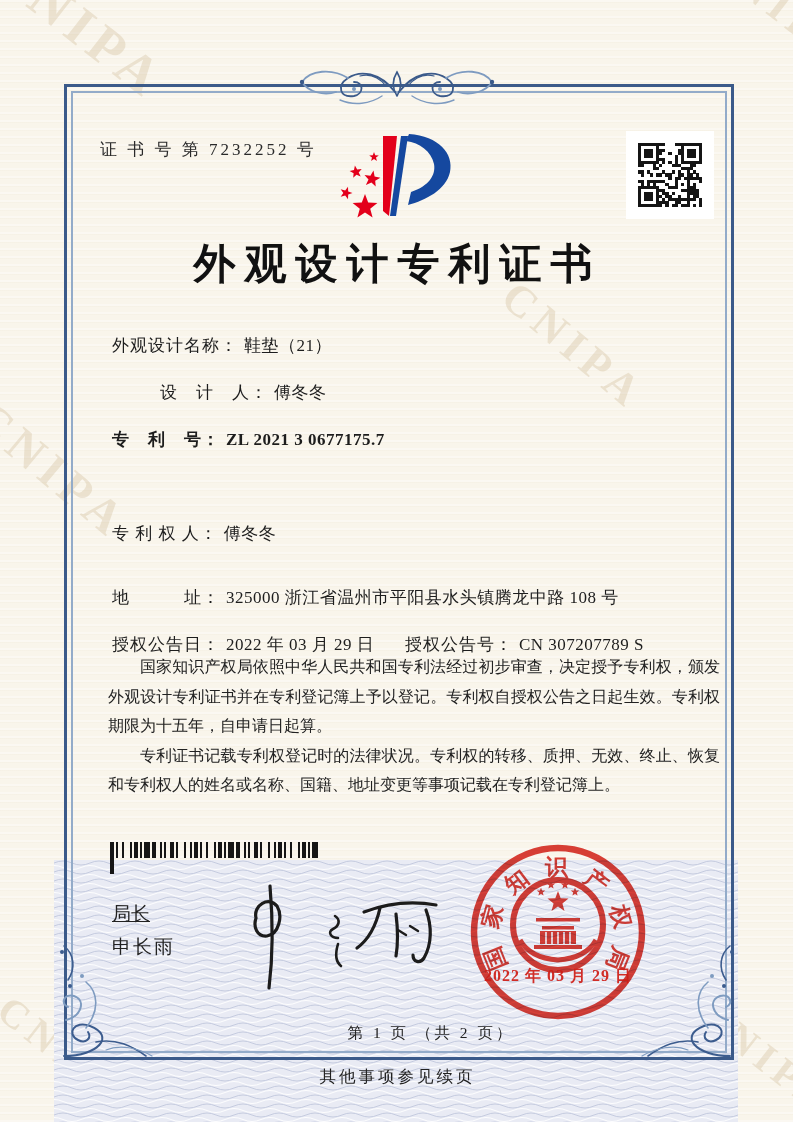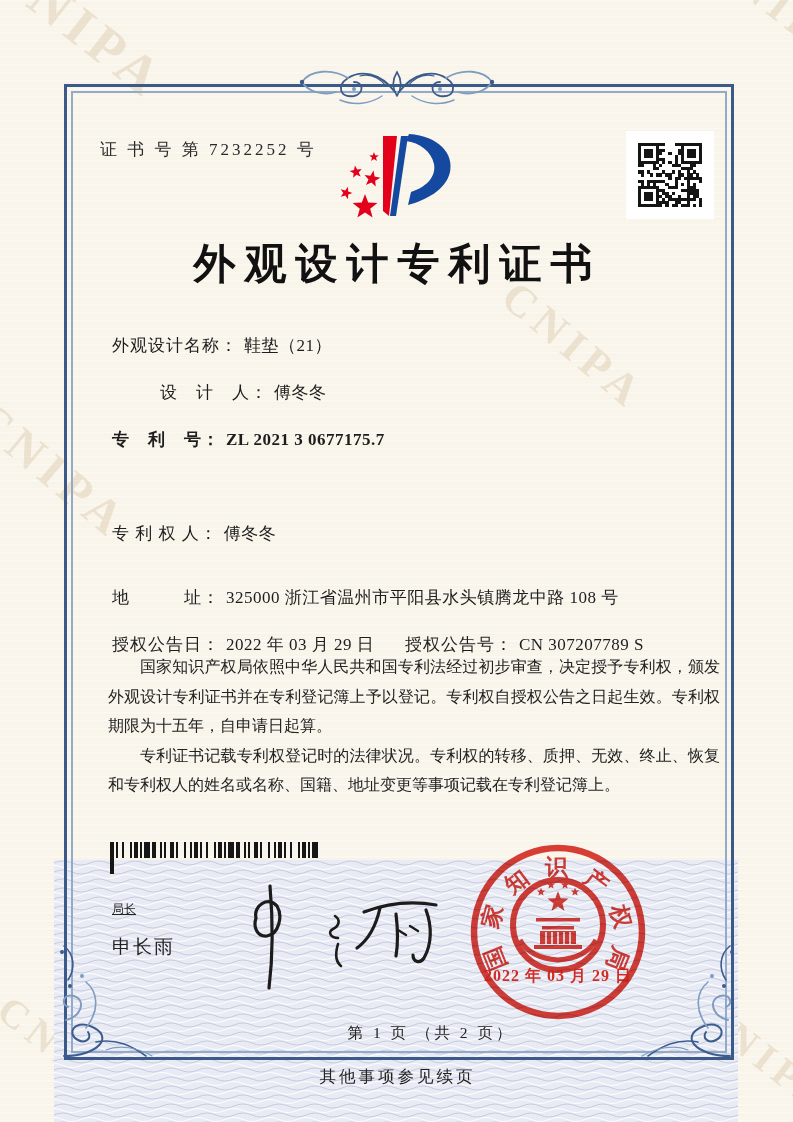--- a/index.html
+++ b/index.html
@@ -28,21 +28,21 @@
   .frow{position:absolute;left:112px;font-size:17px;color:#1d1d1d;white-space:nowrap;}
   .flabel{letter-spacing:1px;}
   .fvalue{margin-left:6px;letter-spacing:.5px;}
   .fpair2{position:absolute;left:293px;}
   .paras{position:absolute;left:108px;top:652px;width:612px;font-size:16px;
          line-height:29.5px;text-align:justify;color:#222;}
   .paras p{margin:0;text-indent:2em;}
   
   .barcode{position:absolute;left:110px;top:842px;width:212px;height:16px;font-size:0;}
   .barcode i{display:inline-block;height:100%;vertical-align:top;}
-  .signer-title{position:absolute;left:112px;top:901px;font-size:12px;color:#222;
+  .signer-title{position:absolute;left:112px;top:901px;font-size:19px;color:#222;
                 font-family:"Liberation Sans",sans-serif;text-decoration:underline;}
   .signer-name{position:absolute;left:112px;top:934px;font-size:19px;color:#222;
                font-family:"Liberation Sans",sans-serif;letter-spacing:2px;}
   
   .seal{position:absolute;left:458px;top:832px;width:200px;height:200px;opacity:.88;
         mix-blend-mode:multiply;}
   .seal .arc-ch{position:absolute;font-size:23px;font-weight:700;color:#d8251c;
                 transform-origin:center;white-space:nowrap;}
   .seal-date{position:absolute;left:458px;top:966px;width:200px;text-align:center;
              font-size:16px;font-weight:700;color:#cf1d16;letter-spacing:1px;opacity:.92;}

